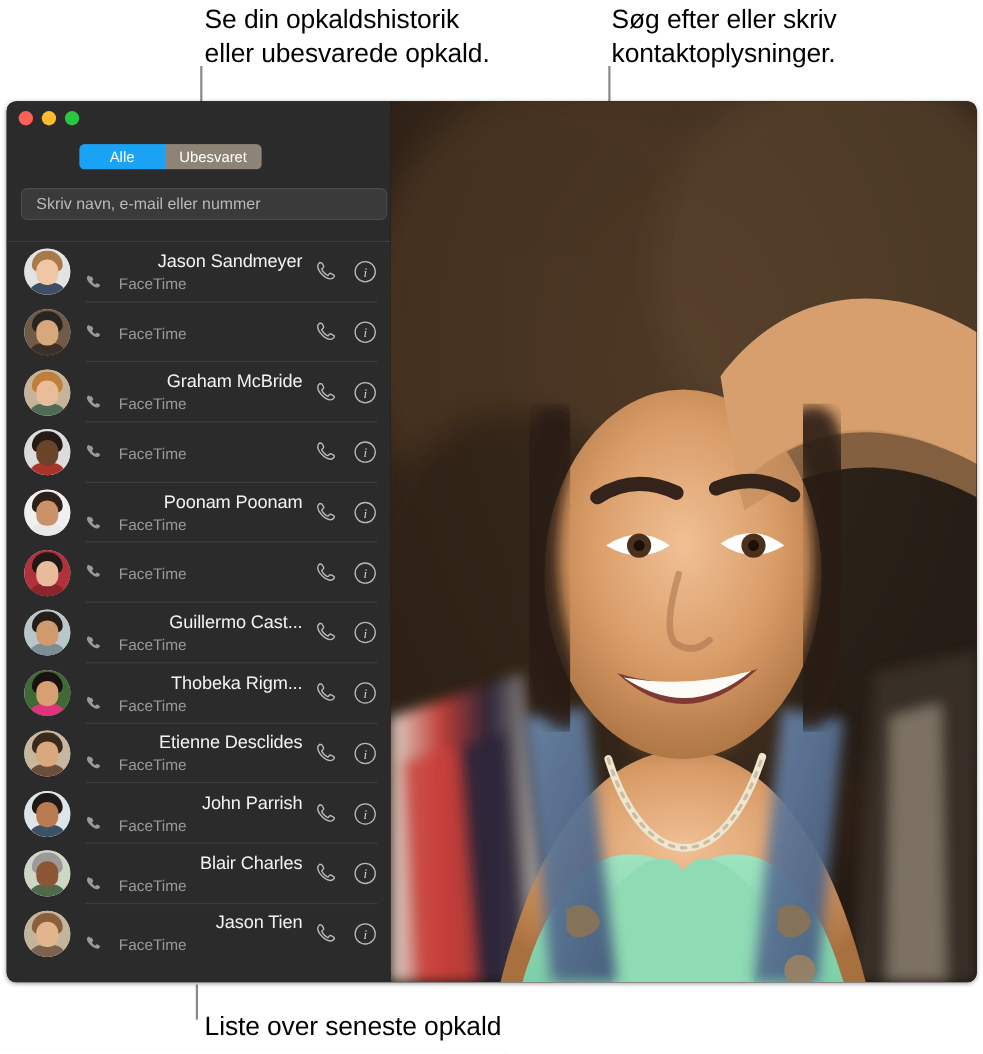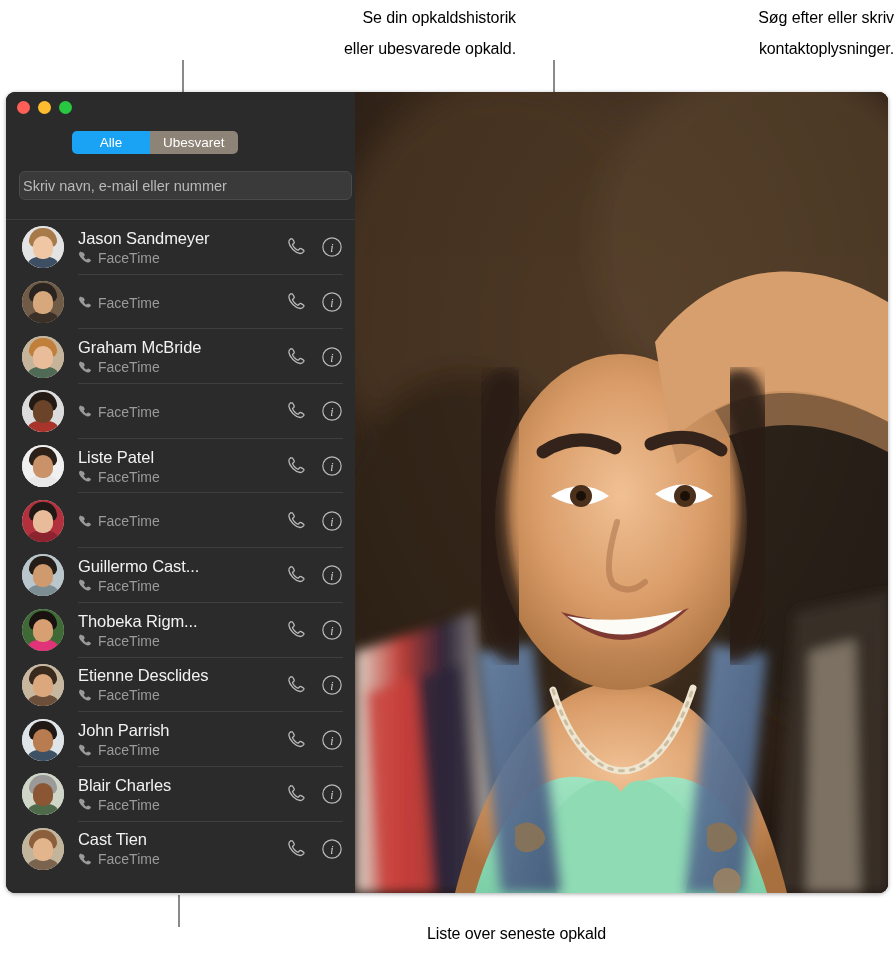--- a/index.html
+++ b/index.html
@@ -7,26 +7,25 @@
     width: 894px; height: 958px;
     background: #ffffff;
     font-family: "Liberation Sans", sans-serif;
     overflow: hidden;
   }
   #stage { position: relative; width: 894px; height: 958px; background: #fff; }
 
   
   .callout-text {
     position: absolute;
-    font-size: 16px;
+    font-size: 24px;
     line-height: 31px;
     color: #000;
     letter-spacing: -0.1px;
     white-space: pre-line;
-    text-align: right;
   }
   #callout-left  { left: 186px; top: 2px; width: 330px; }
   #callout-right { left: 556px; top: 2px; width: 338px; }
 
   .leader { position: absolute; background: #8a8a8a; }
   .leader.v { width: 2px; }
   .leader.h { height: 2px; }
 
   
   #window {
@@ -76,21 +75,21 @@
 
   
   #search-field {
     position: absolute;
     left: 13px; top: 79px;
     width: 333px; height: 29px;
     background: #3a3a3a;
     border: 1px solid #4b4b4b;
     border-radius: 6px;
     display: flex; align-items: center;
-    padding: 0 3px;
+    padding: 0 13px;
   }
   #search-input {
     width: 100%;
     background: transparent;
     border: none; outline: none;
     color: #b9b9b9;
     font-size: 14.5px;
     font-family: "Liberation Sans", sans-serif;
   }
   #search-input::placeholder { color: #b9b9b9; opacity: 1; }
@@ -139,23 +138,24 @@
     flex-direction: column;
     justify-content: center;
   }
   .contact-name {
     font-size: 16.5px;
     color: #f2f2f2;
     white-space: nowrap;
     overflow: hidden;
     line-height: 20px;
     letter-spacing: -0.1px;
+    text-align: right;
   }
   .contact-sub {
-    display: flex; align-items: center; gap: 6px;
+    display: flex; gap: 16px;
     margin-top: 2px;
     font-size: 14px;
     color: #9a9a9a;
     line-height: 17px;
   }
   .sub-phone-icon { width: 14px; height: 14px; flex: 0 0 14px; display: block; }
 
   .row-actions {
     display: flex; align-items: center; gap: 14px;
     margin-left: 10px;
@@ -335,21 +335,21 @@
             <div class="row-sep"></div>
           </div>
           <div class="call-row">
             <div class="avatar">
               <div class="av-bg" style="background:#f0f0f0"></div>
               <div class="av-body" style="background:#e8e8e8"></div>
               <div class="av-hair" style="background:#2c2018"></div>
               <div class="av-face" style="background:#c99268"></div>
             </div>
             <div class="row-body">
-              <div class="contact-name">Liste Patel</div>
+              <div class="contact-name">Poonam Poonam</div>
               <div class="contact-sub">
                 <span class="sub-phone-icon"><svg viewBox="0 0 24 24" fill="#9a9a9a">
                     <path d="M7.2 2.6c.9-.6 2.1-.3 2.6.7l1.5 2.7c.5.9.2 2-.6 2.6l-.9.7c-.2.1-.2.4-.1.6.5 1 1.2 2 2 2.8s1.8 1.5 2.8 2c.2.1.5.1.6-.1l.7-.9c.6-.8 1.7-1.1 2.6-.6l2.7 1.5c1 .5 1.3 1.7.7 2.6-1 1.5-2.8 2.5-4.6 2.3-3-.3-6.5-2.3-9.3-5.1S2.1 8.4 1.8 5.4c-.2-1.8.8-3.6 2.3-4.6z"></path>
                   </svg></span>
                 <span>FaceTime</span>
               </div>
             </div>
             <div class="row-actions">
               <span class="icon-btn"><svg viewBox="0 0 24 24" fill="none" stroke="#b9b9b9" stroke-width="1.4" stroke-linecap="round" stroke-linejoin="round">
                   <path d="M6.6 3.3c.7-.5 1.6-.3 2 .5l1.3 2.3c.4.7.2 1.5-.4 2l-1 .8c-.3.2-.4.6-.2 1 .5 1.1 1.3 2.2 2.3 3.2s2.1 1.8 3.2 2.3c.4.2.8 0 1-.2l.8-1c.5-.6 1.3-.8 2-.4l2.3 1.3c.8.4 1 1.3.5 2-.9 1.2-2.3 2.1-3.8 2-2.6-.2-5.6-2-8-4.4s-4.2-5.4-4.4-8c-.1-1.5.8-2.9 2-3.8z"></path>
@@ -523,21 +523,21 @@
             <div class="row-sep"></div>
           </div>
           <div class="call-row">
             <div class="avatar">
               <div class="av-bg" style="background:#c3b49c"></div>
               <div class="av-body" style="background:#7a6450"></div>
               <div class="av-hair" style="background:#8b5e3c"></div>
               <div class="av-face" style="background:#e2b58c"></div>
             </div>
             <div class="row-body">
-              <div class="contact-name">Cast Tien</div>
+              <div class="contact-name">Jason Tien</div>
               <div class="contact-sub">
                 <span class="sub-phone-icon"><svg viewBox="0 0 24 24" fill="#9a9a9a">
                     <path d="M7.2 2.6c.9-.6 2.1-.3 2.6.7l1.5 2.7c.5.9.2 2-.6 2.6l-.9.7c-.2.1-.2.4-.1.6.5 1 1.2 2 2 2.8s1.8 1.5 2.8 2c.2.1.5.1.6-.1l.7-.9c.6-.8 1.7-1.1 2.6-.6l2.7 1.5c1 .5 1.3 1.7.7 2.6-1 1.5-2.8 2.5-4.6 2.3-3-.3-6.5-2.3-9.3-5.1S2.1 8.4 1.8 5.4c-.2-1.8.8-3.6 2.3-4.6z"></path>
                   </svg></span>
                 <span>FaceTime</span>
               </div>
             </div>
             <div class="row-actions">
               <span class="icon-btn"><svg viewBox="0 0 24 24" fill="none" stroke="#b9b9b9" stroke-width="1.4" stroke-linecap="round" stroke-linejoin="round">
                   <path d="M6.6 3.3c.7-.5 1.6-.3 2 .5l1.3 2.3c.4.7.2 1.5-.4 2l-1 .8c-.3.2-.4.6-.2 1 .5 1.1 1.3 2.2 2.3 3.2s2.1 1.8 3.2 2.3c.4.2.8 0 1-.2l.8-1c.5-.6 1.3-.8 2-.4l2.3 1.3c.8.4 1 1.3.5 2-.9 1.2-2.3 2.1-3.8 2-2.6-.2-5.6-2-8-4.4s-4.2-5.4-4.4-8c-.1-1.5.8-2.9 2-3.8z"></path>

